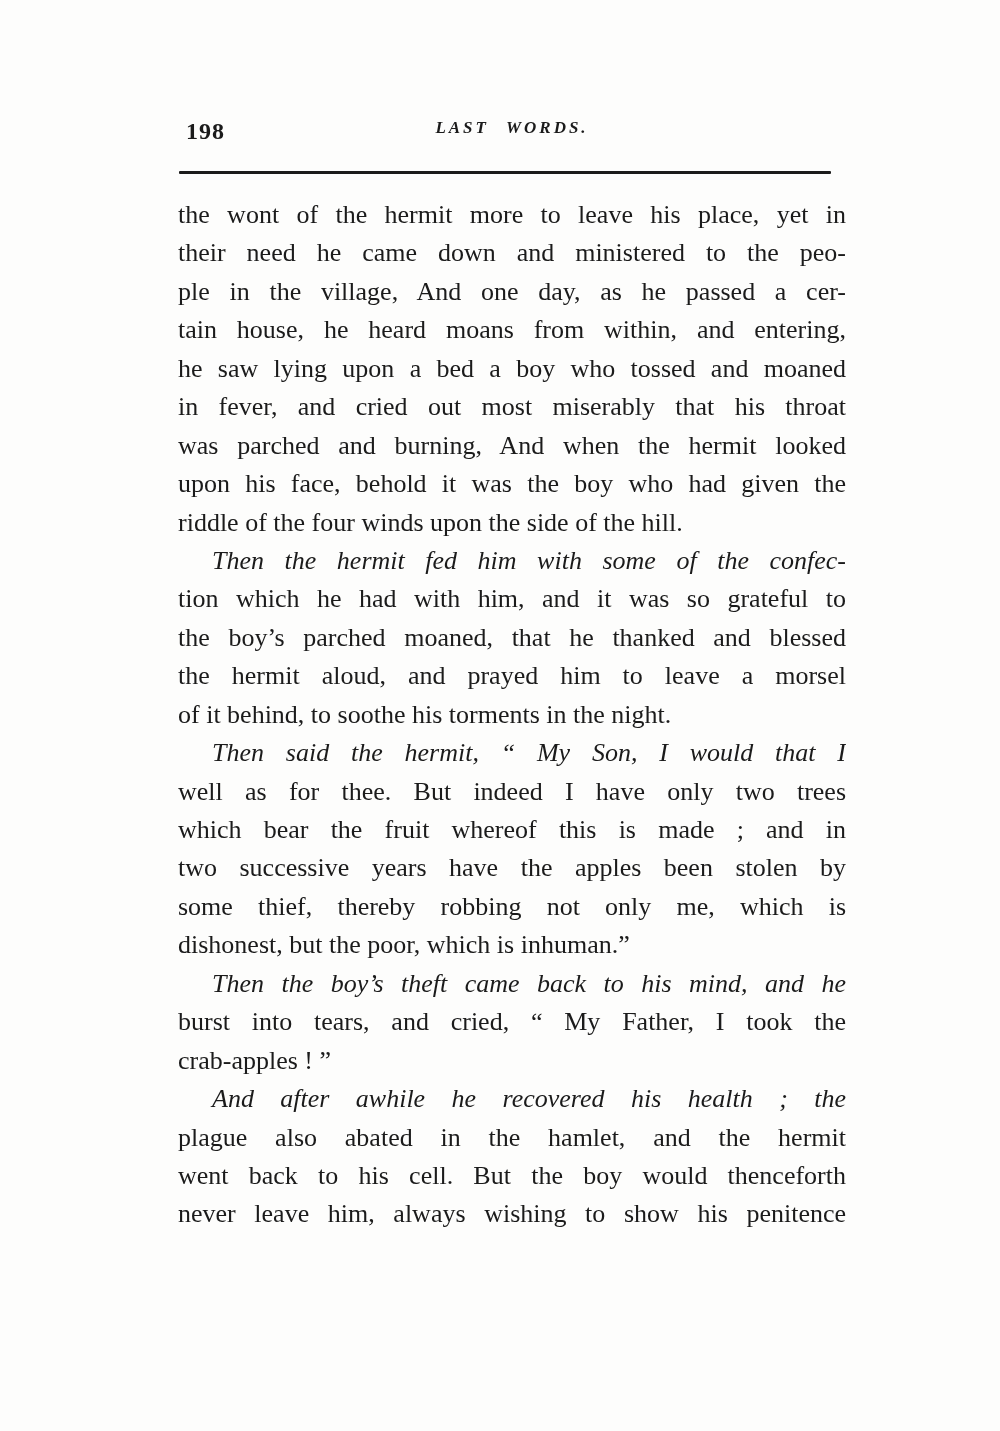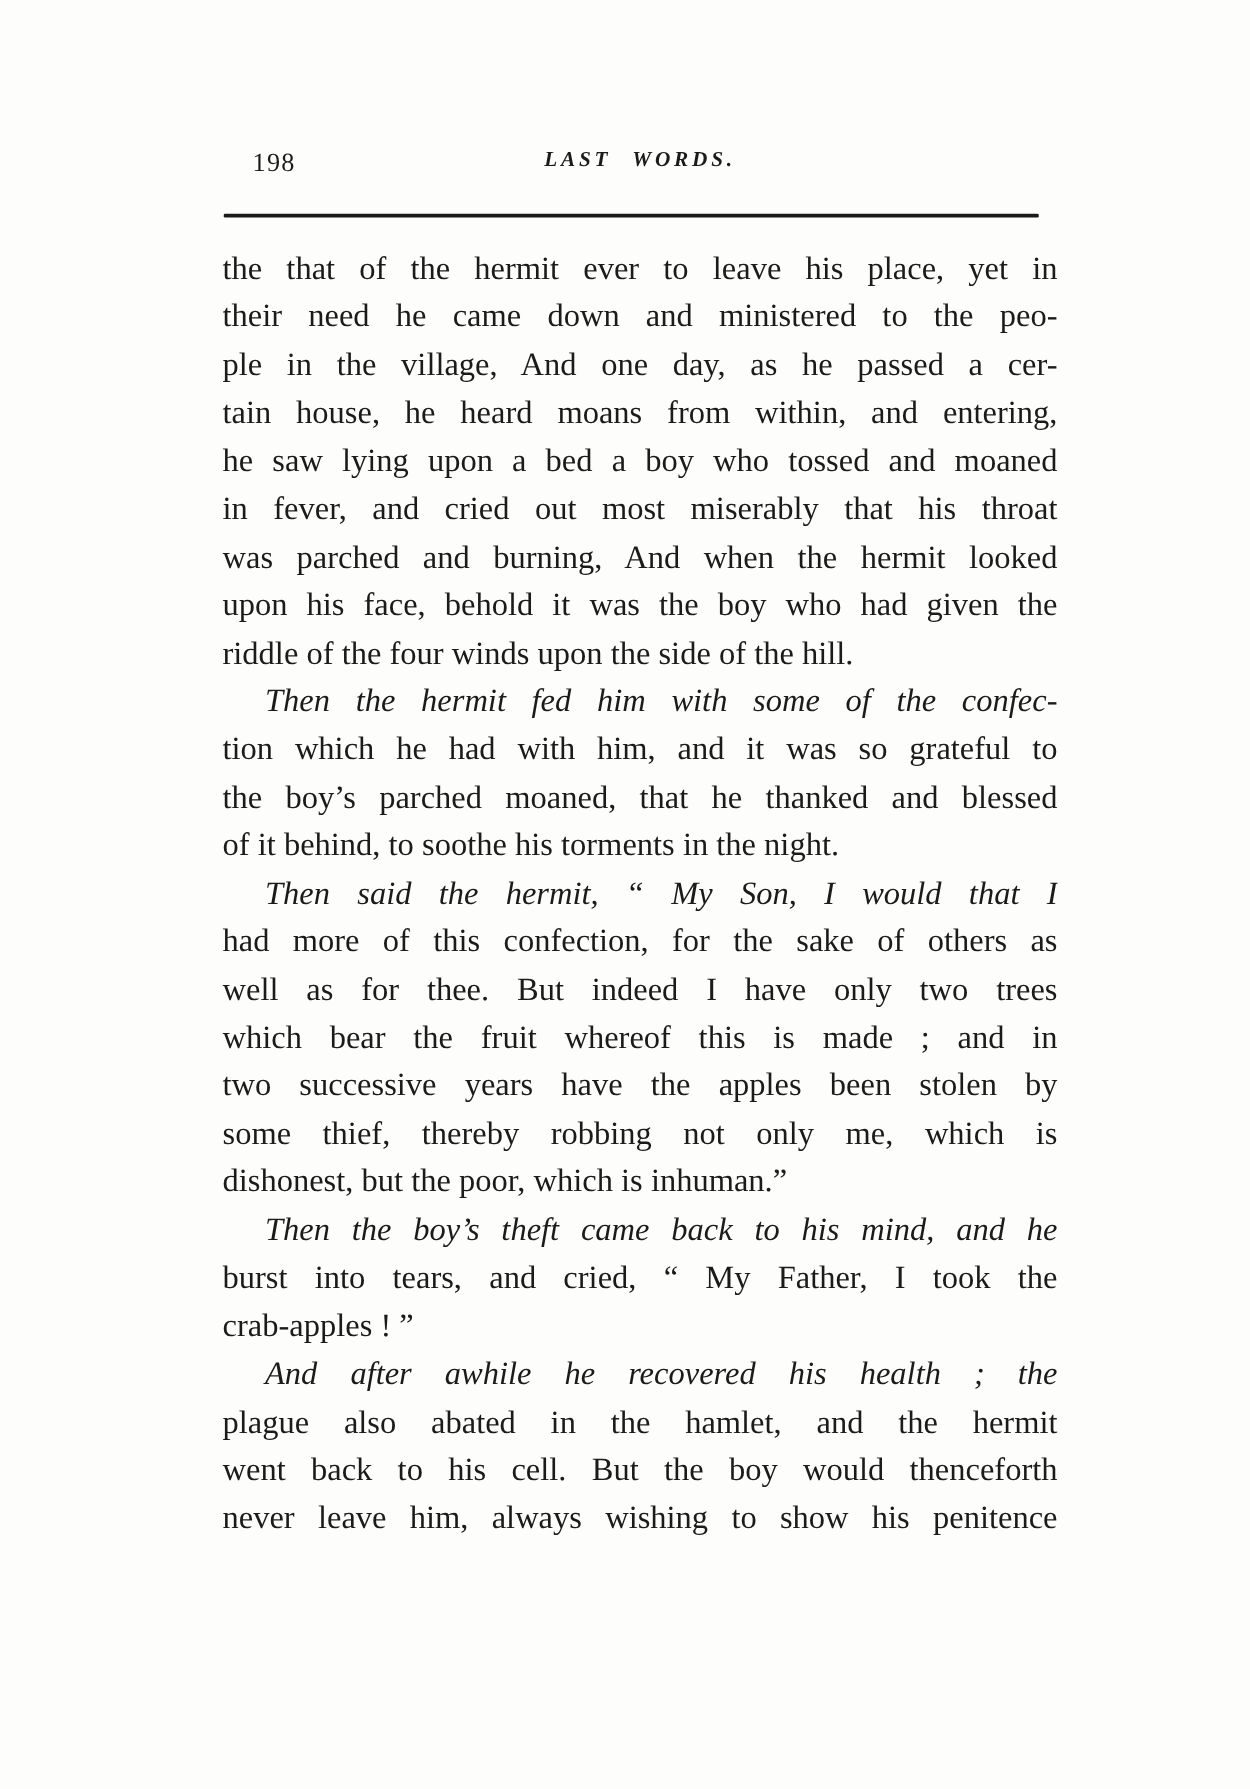--- a/index.html
+++ b/index.html
@@ -22,24 +22,25 @@
   }
   .header-row {
     position: absolute;
     top: 116px;
     left: 178px;
     width: 668px;
     height: 34px;
   }
   .page-num {
     position: absolute;
-    left: 24px;
+    left: 8px;
     top: 2px;
-    font-size: 21px;
+    font-size: 24px;
     letter-spacing: 1px;
+    font-weight: bold;
   }
   .header-title {
     position: absolute;
     left: 0;
     top: 2px;
     width: 100%;
     text-align: center;
     font-size: 17px;
     font-style: italic;
     font-weight: bold;
@@ -86,39 +87,39 @@
 <body>
 
 <div class="page">
   <div class="header-row">
     <span class="page-num">198</span>
     <span class="header-title">LAST WORDS.</span>
   </div>
   <div class="header-rule"></div>
   <div class="body-text">
       <div class="paragraph">
-        <div class="line j">the that of the hermit ever to leave his place, yet in</div>
+        <div class="line j">the wont of the hermit more to leave his place, yet in</div>
         <div class="line j">their need he came down and ministered to the peo-</div>
         <div class="line j">ple in the village, And one day, as he passed a cer-</div>
         <div class="line j">tain house, he heard moans from within, and entering,</div>
         <div class="line j">he saw lying upon a bed a boy who tossed and moaned</div>
         <div class="line j">in fever, and cried out most miserably that his throat</div>
         <div class="line j">was parched and burning, And when the hermit looked</div>
         <div class="line j">upon his face, behold it was the boy who had given the</div>
         <div class="line">riddle of the four winds upon the side of the hill.</div>
       </div>
       <div class="paragraph">
         <div class="line j ind">Then the hermit fed him with some of the confec-</div>
         <div class="line j">tion which he had with him, and it was so grateful to</div>
         <div class="line j">the boy’s parched moaned, that he thanked and blessed</div>
+        <div class="line j">the hermit aloud, and prayed him to leave a morsel</div>
         <div class="line">of it behind, to soothe his torments in the night.</div>
       </div>
       <div class="paragraph">
         <div class="line j ind">Then said the hermit, “ My Son, I would that I</div>
-        <div class="line j">had more of this confection, for the sake of others as</div>
         <div class="line j">well as for thee. But indeed I have only two trees</div>
         <div class="line j">which bear the fruit whereof this is made ; and in</div>
         <div class="line j">two successive years have the apples been stolen by</div>
         <div class="line j">some thief, thereby robbing not only me, which is</div>
         <div class="line">dishonest, but the poor, which is inhuman.”</div>
       </div>
       <div class="paragraph">
         <div class="line j ind">Then the boy’s theft came back to his mind, and he</div>
         <div class="line j">burst into tears, and cried, “ My Father, I took the</div>
         <div class="line">crab-apples ! ”</div>

